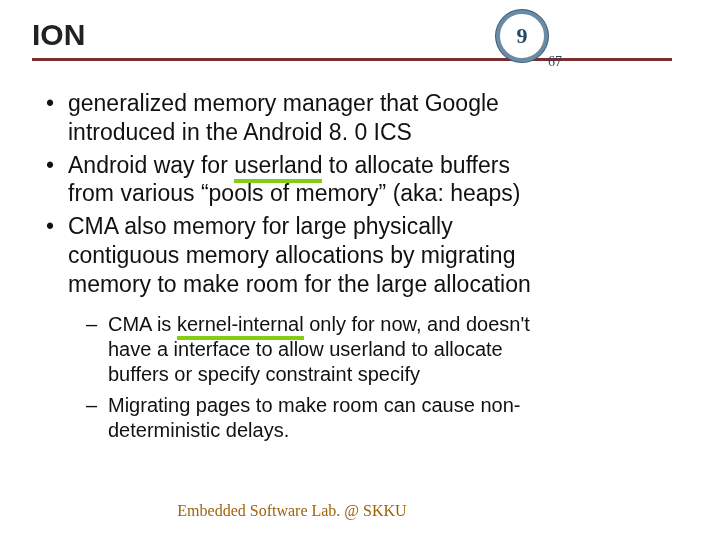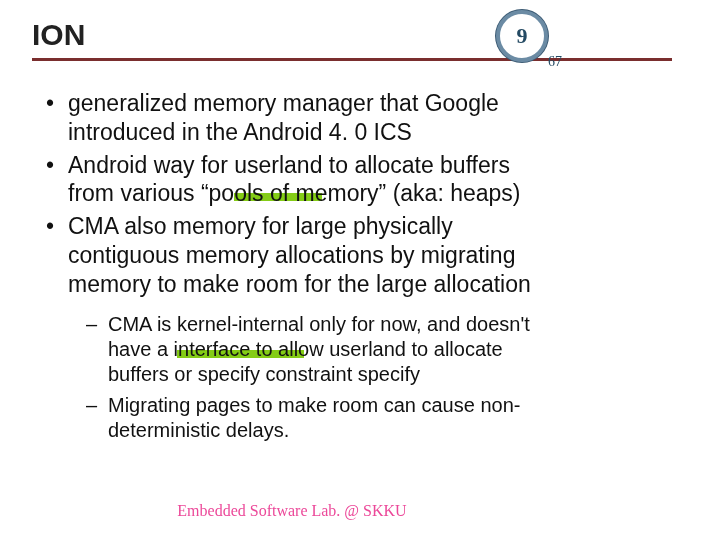--- a/index.html
+++ b/index.html
@@ -74,22 +74,22 @@
     margin-bottom: 4px;
   }
   .bullet .dot {
     flex: 0 0 22px;
     font-size: 23px;
   }
   .bullet .text {
     flex: 1;
   }
   .underline-red {
-    border-bottom: 8px solid #84cc16;
-    padding-bottom: 15px;
+    border-bottom: 4px solid #84cc16;
+    padding-bottom: 1px;
   }
   .sublist {
     padding: 10px 0 0 40px;
     font-size: 20px;
   }
   .subitem {
     display: flex;
     margin-bottom: 6px;
   }
   .subitem .dash {
@@ -99,21 +99,21 @@
     flex: 1;
   }
   .footer {
     position: absolute;
     bottom: 20px;
     left: 0;
     width: 100%;
     text-align: center;
     font-family: Georgia, serif;
     font-size: 16px;
-    color: #ec4899;
+    color: #a16207;
   }
 </style>
 </head>
 <body>
 
 <div class="slide">
 
   <div class="header">
     <div class="title">ION</div>
     <div class="header-rule"></div>
@@ -121,21 +121,21 @@
       <div class="badge-circle">9</div>
       <div class="badge-sub">67</div>
     </div>
   </div>
 
   <div class="content">
 
     <div class="bullet">
       <div class="dot">•</div>
       <div class="text">
-        <span>generalized memory manager that Google introduced in the Android 4. 0 ICS</span>
+        <span>generalized memory manager that Google introduced in the Android 8. 0 ICS</span>
       </div>
     </div>
 
     <div class="bullet">
       <div class="dot">•</div>
       <div class="text">
         <span>Android way for </span><span class="underline-red">userland</span><span> to allocate buffers from various “pools of memory” (aka: heaps)</span>
       </div>
     </div>
 

